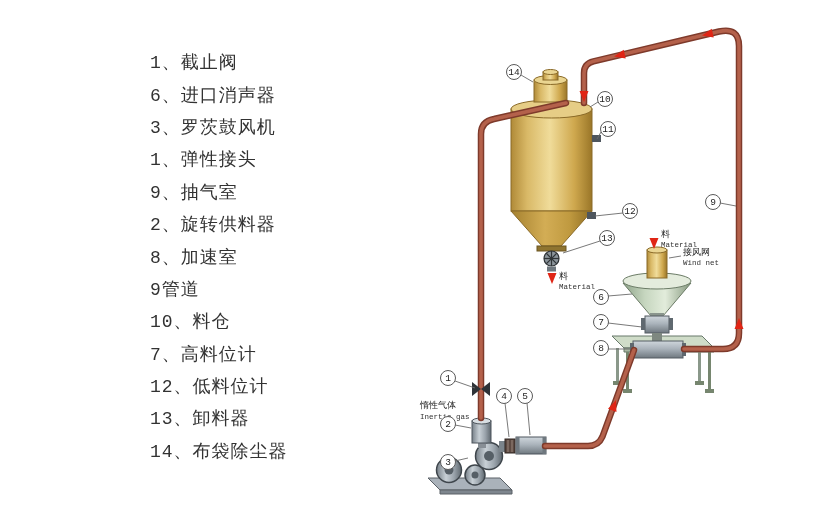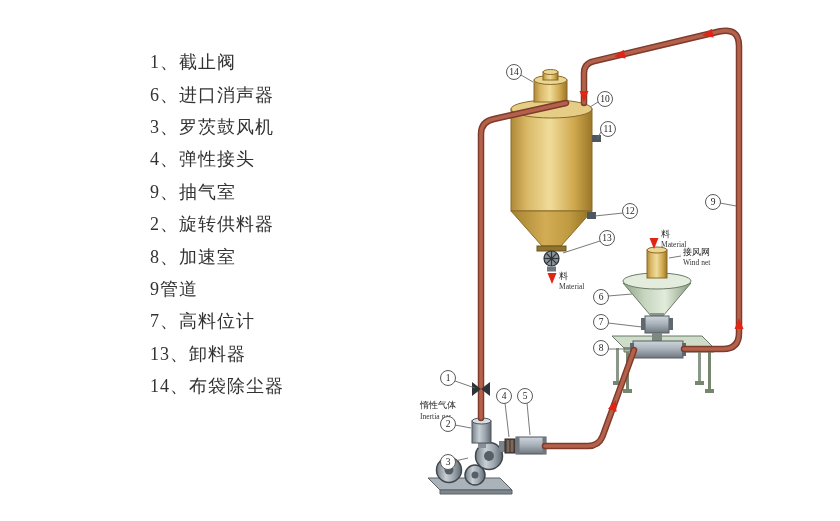--- a/index.html
+++ b/index.html
@@ -1,17 +1,17 @@
 <!DOCTYPE html>
 <html><head>
 <meta charset="utf-8">
 <style>
   html,body{margin:0;padding:0;background:#fff;}
   .stage{position:relative;width:840px;height:521px;background:#ffffff;overflow:hidden;
-         font-family:Liberation Serif, serif;}
+         font-family:Liberation Mono, monospace;}
   
   .legend{position:absolute;left:150px;top:46px;width:220px;}
   .legend ul{list-style:none;margin:0;padding:0;}
   .legend li{height:32.4px;display:flex;align-items:center;font-size:18px;color:#323232;
              letter-spacing:1px;white-space:nowrap;}
   
   svg{position:absolute;left:0;top:0;}
   .pipes-outline{fill:none;stroke-width:6.5;stroke-linejoin:round;stroke-linecap:round;}
   .pipes-fill{fill:none;stroke-width:3.6;stroke-linejoin:round;stroke-linecap:round;}
   .leader{stroke:#6a6a6a;stroke-width:0.9;fill:none;}
@@ -24,26 +24,28 @@
 </head>
 <body>
 
 <div class="stage">
 
   <div class="legend">
     <ul>
       <li>1、截止阀</li>
       <li>6、进口消声器</li>
       <li>3、罗茨鼓风机</li>
-      <li>4、弹性接头</li>
+      <li>1、弹性接头</li>
       <li>9、抽气室</li>
       <li>2、旋转供料器</li>
       <li>8、加速室</li>
       <li>9管道</li>
+      <li>10、料仓</li>
       <li>7、高料位计</li>
+      <li>12、低料位计</li>
       <li>13、卸料器</li>
       <li>14、布袋除尘器</li>
     </ul>
   </div>
 
   <svg width="840" height="521" viewBox="0 0 840 521">
     <defs>
       <linearGradient id="gradTanV" x1="0" y1="0" x2="1" y2="0">
         <stop offset="0%" stop-color="#b08a38"></stop>
           <stop offset="20%" stop-color="#d9b967"></stop>

